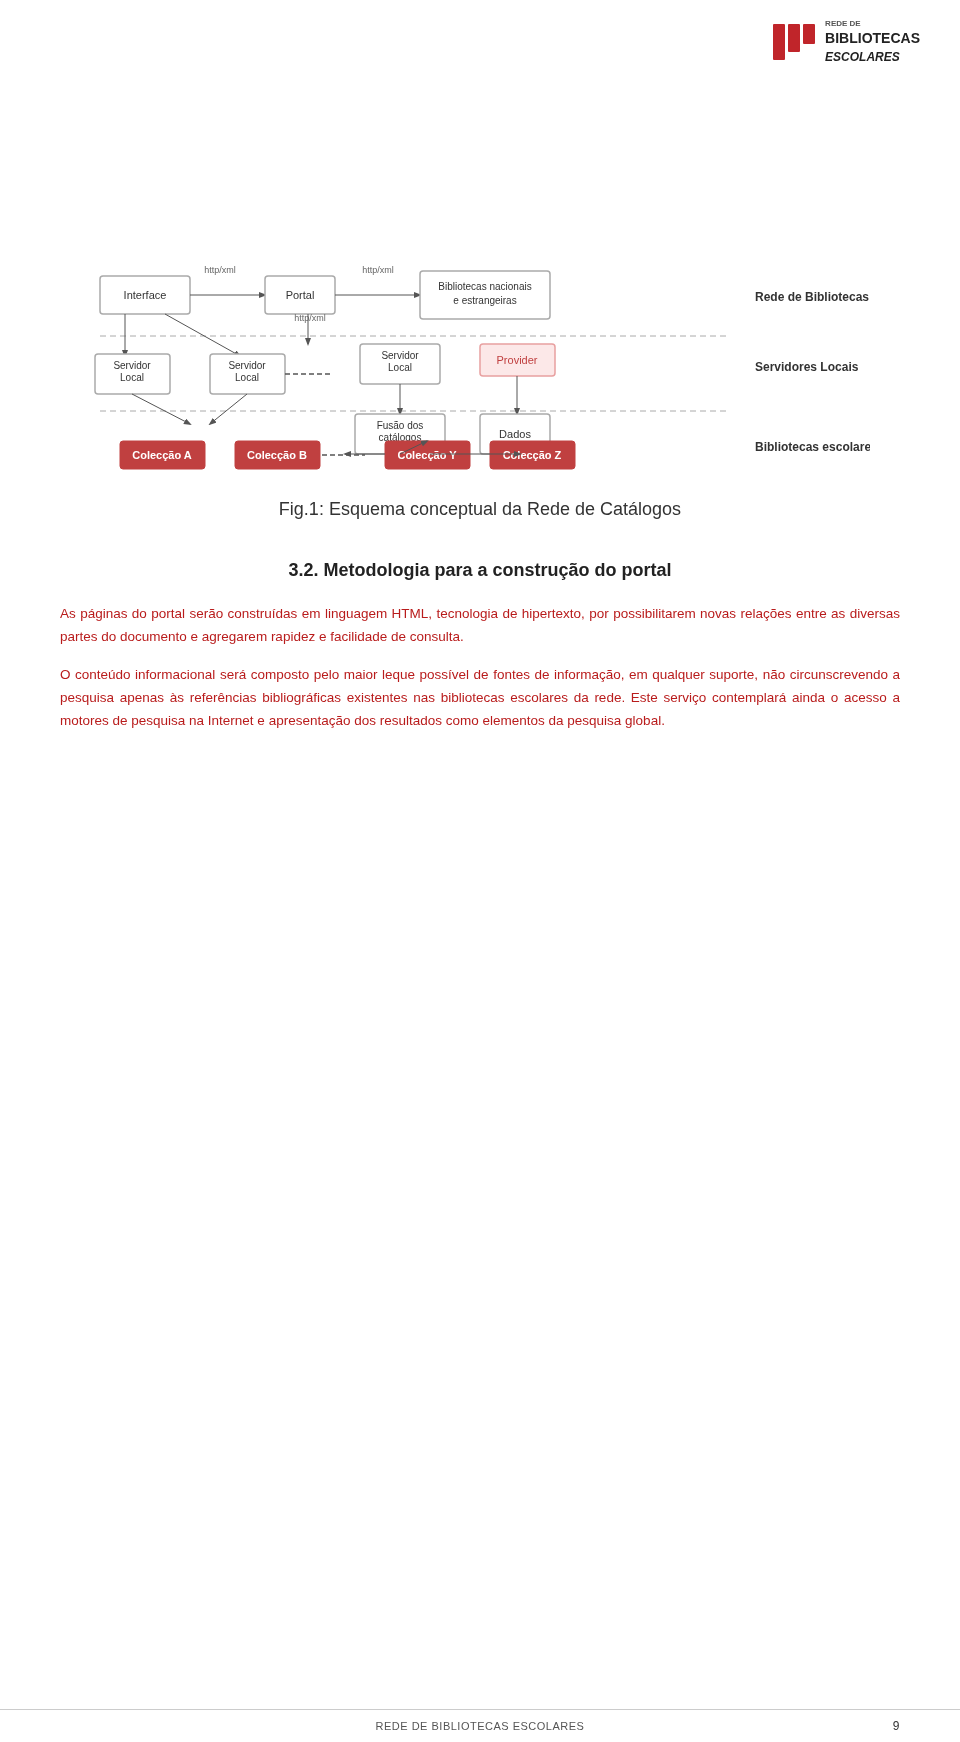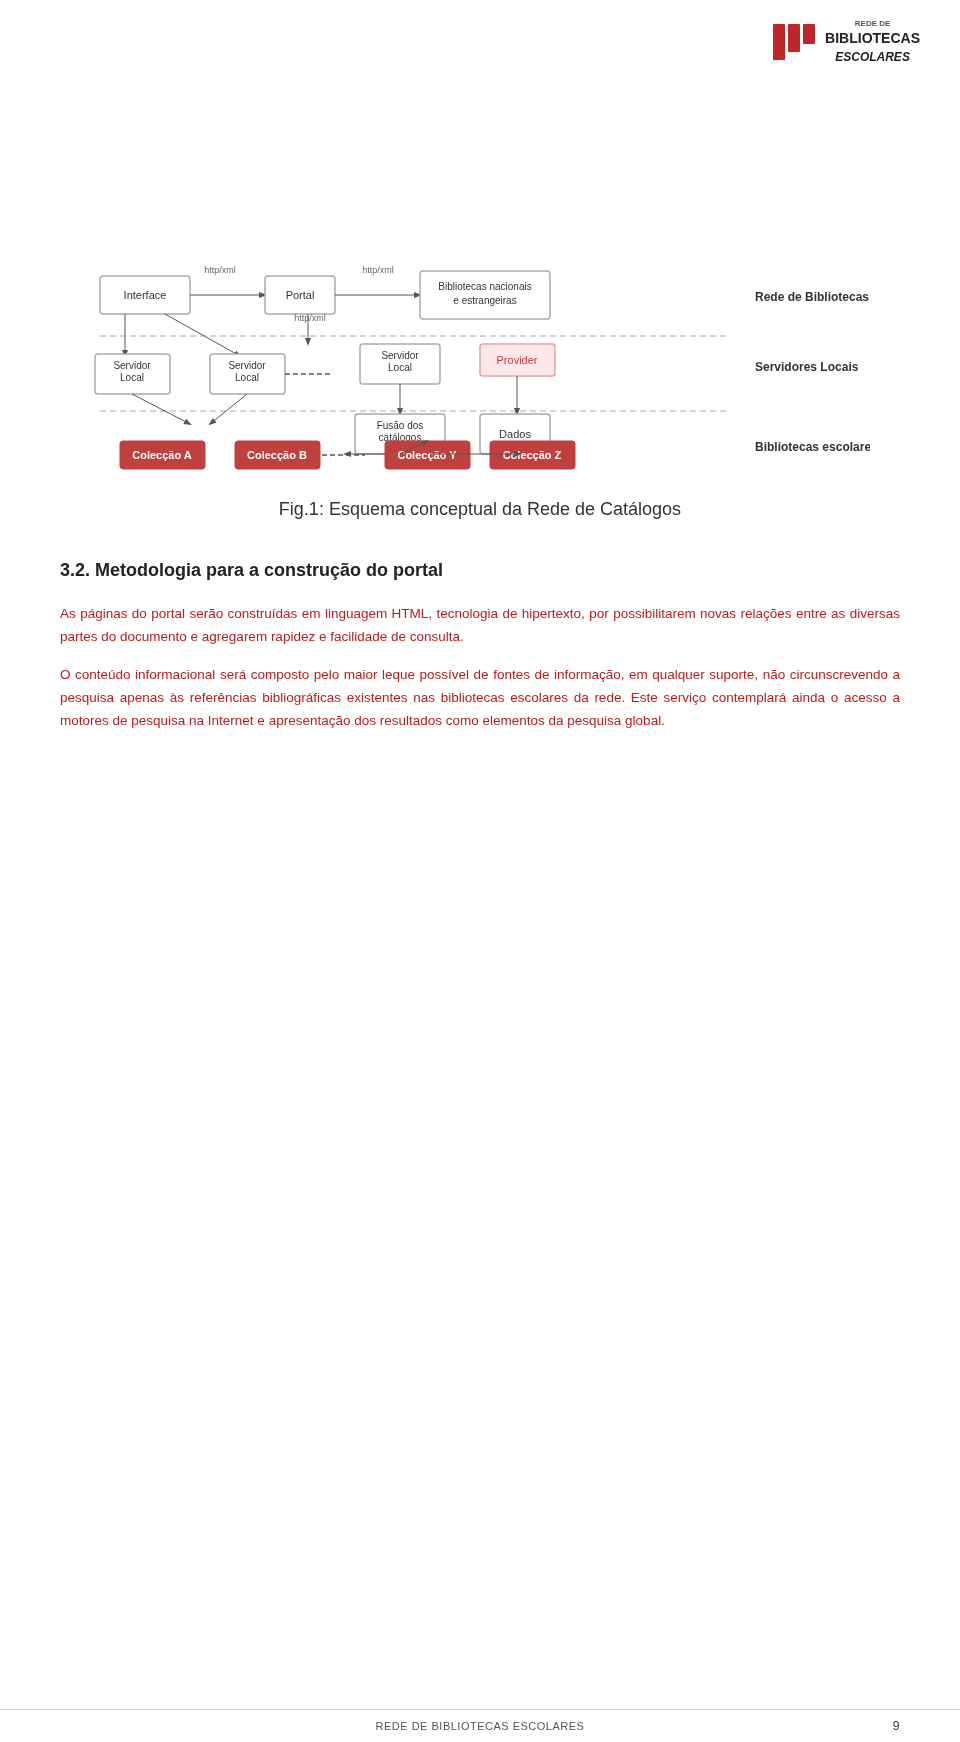--- a/index.html
+++ b/index.html
@@ -35,21 +35,21 @@
       border-radius: 1px;
     }
     .logo-bar.h1 { height: 36px; }
     .logo-bar.h2 { height: 28px; }
     .logo-bar.h3 { height: 20px; }
     .logo-text {
       font-size: 9px;
       font-weight: bold;
       color: #333;
       line-height: 1.4;
-      text-align: center;
+      text-align: left;
     }
     .logo-text .line1 { font-size: 8px; color: #555; }
     .logo-text .line2 { font-size: 14px; color: #222; font-weight: bold; }
     .logo-text .line3 { font-size: 12px; color: #222; font-weight: bold; font-style: italic; }
 
     
     .content {
       padding: 30px 60px 60px 60px;
     }
 
@@ -73,20 +73,21 @@
       margin-bottom: 40px;
       margin-top: 10px;
     }
 
     
     .section-heading {
       font-size: 18px;
       font-weight: bold;
       color: #222;
       margin-bottom: 22px;
+      text-align: center;
     }
 
     
     .body-text {
       font-size: 13.5px;
       line-height: 1.7;
       text-align: justify;
       color: #b91c1c;
       margin-bottom: 16px;
     }

